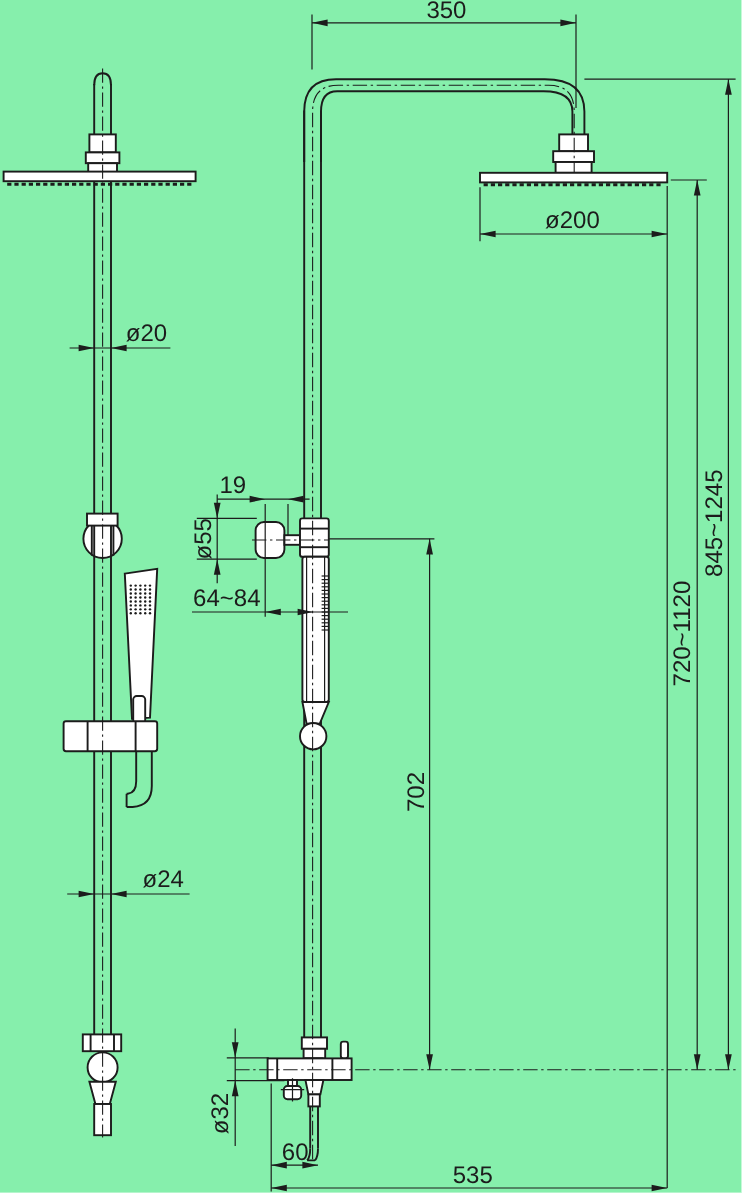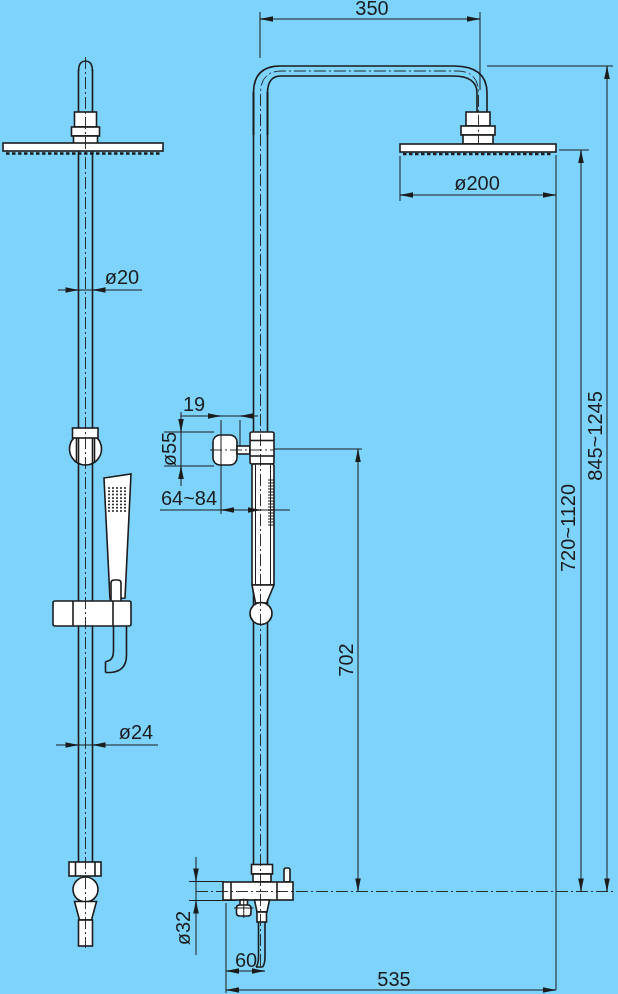--- a/index.html
+++ b/index.html
@@ -1,16 +1,16 @@
 <!DOCTYPE html>
 <html><head>
 <meta charset="utf-8">
 <style>
   html,body{margin:0;padding:0;background:#ffffff;}
-  .page{width:618px;height:994px;background:#7dd3fc;position:relative;overflow:hidden;}
+  .page{width:618px;height:994px;background:#86efac;position:relative;overflow:hidden;}
   svg{display:block;}
   .ol{stroke:#1c1c1c;stroke-width:1.6;fill:none;}
   .olw{stroke:#1c1c1c;stroke-width:1.6;fill:#ffffff;}
   .thin{stroke:#1c1c1c;stroke-width:1;fill:none;}
   .cl{stroke:#1c1c1c;stroke-width:0.9;fill:none;stroke-dasharray:12 3 2 3;}
   .hatch{stroke:#1c1c1c;stroke-width:2.6;fill:none;stroke-dasharray:3.5 2.5;}
   .rib{stroke:#1c1c1c;stroke-width:1;fill:none;}
   .arr{fill:#1c1c1c;stroke:none;}
   text{font-family:"Liberation Sans","DejaVu Sans",sans-serif;font-size:20px;fill:#1c1c1c;}
   .dot{fill:#1c1c1c;}

